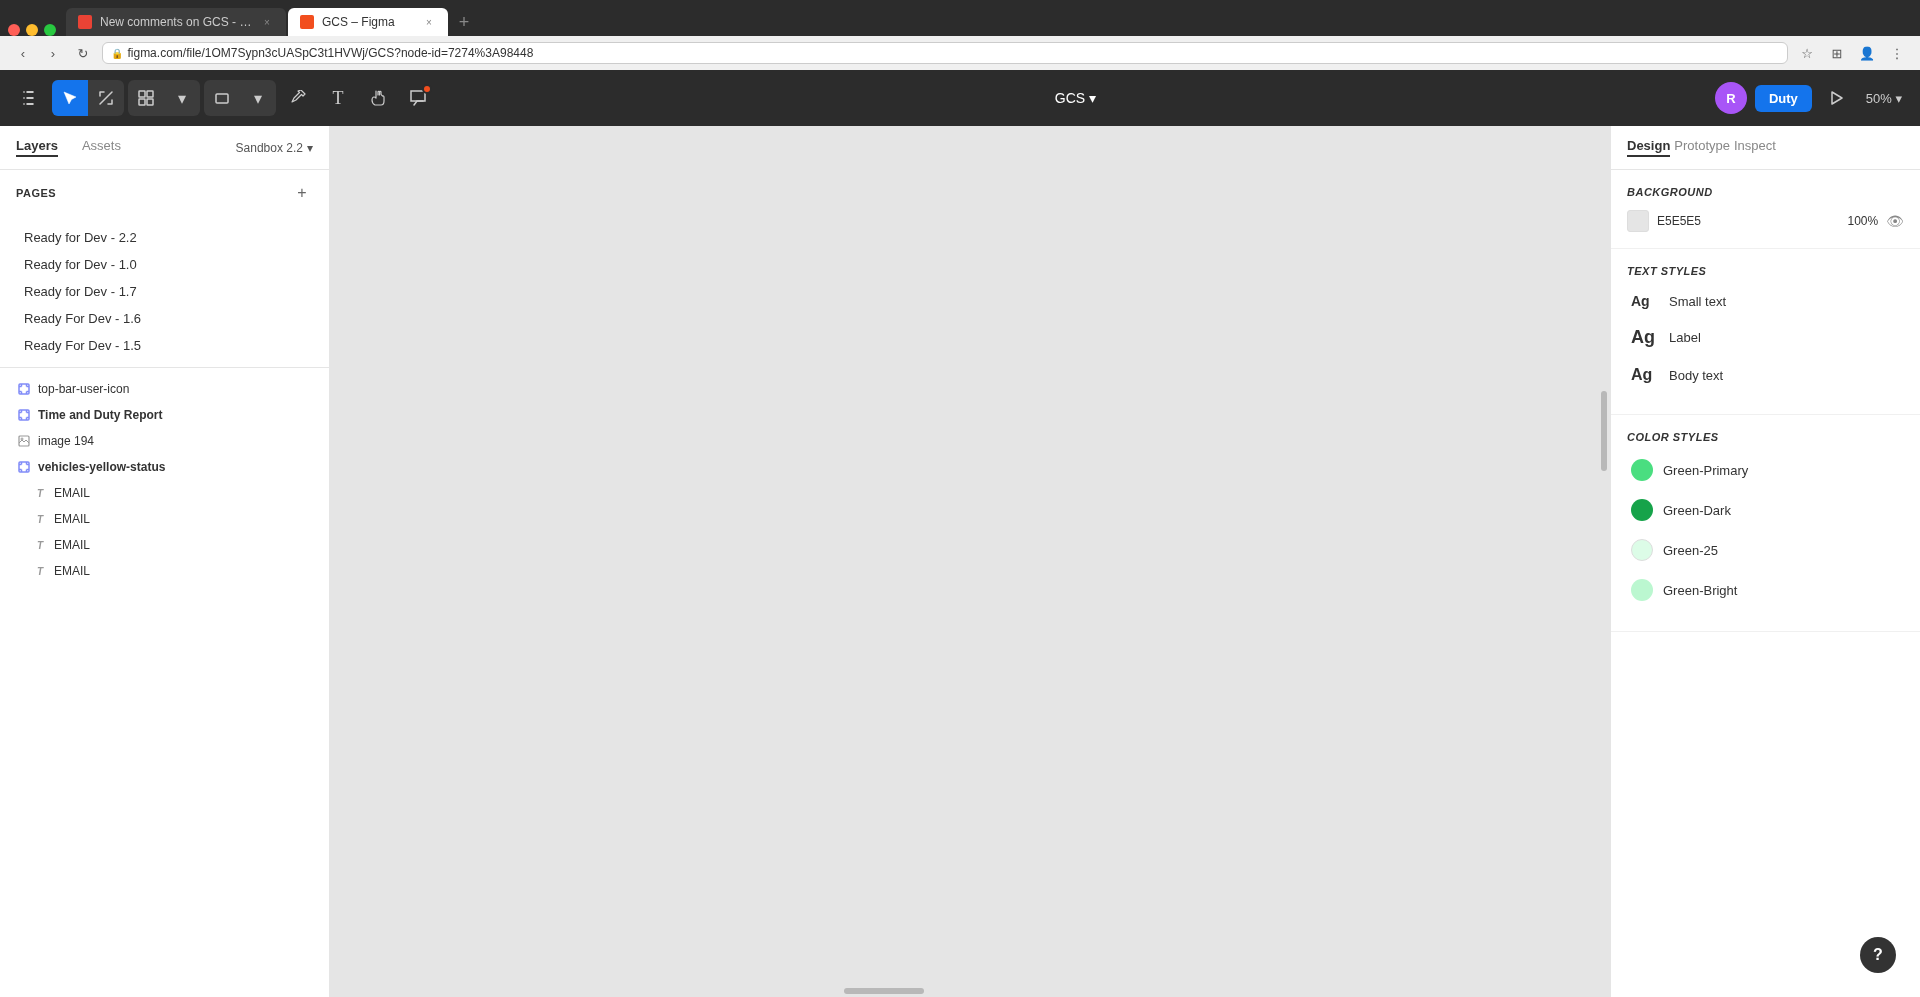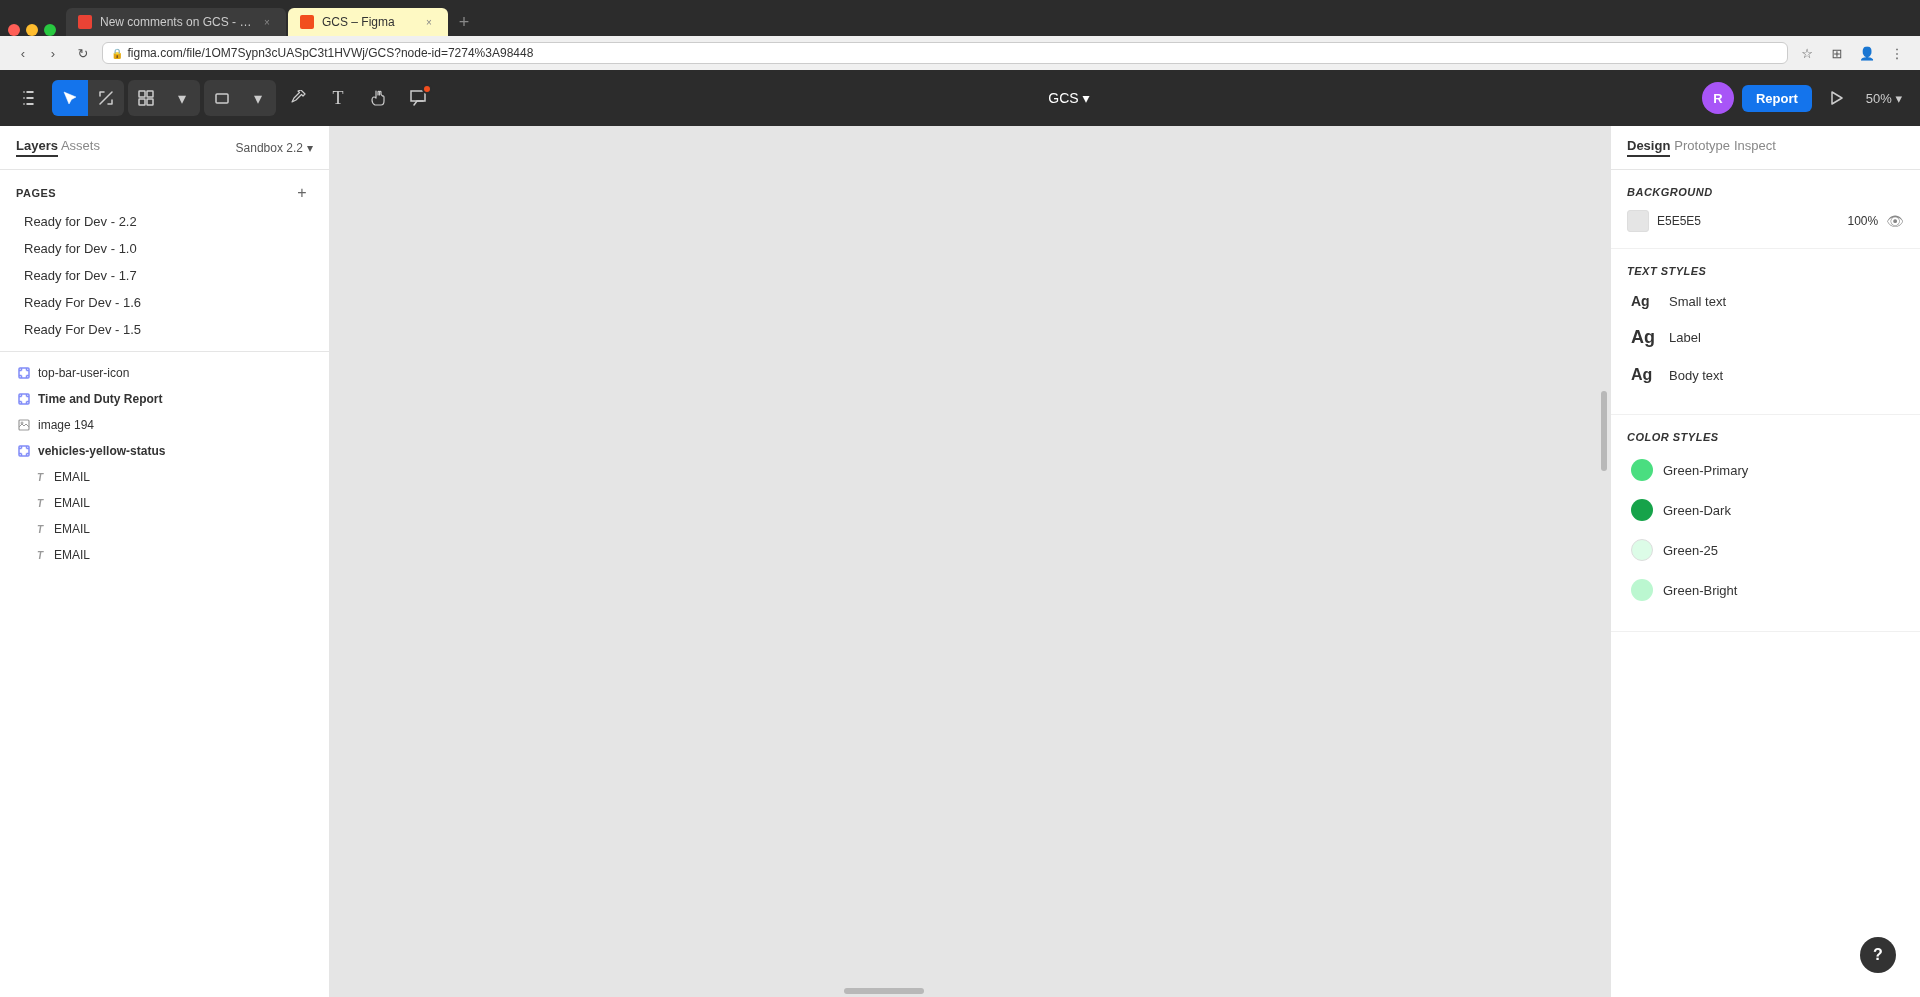--- a/index.html
+++ b/index.html
@@ -2,21 +2,21 @@
 <html><head>
   <meta charset="utf-8">
   <style>
     * { box-sizing: border-box; margin: 0; padding: 0; }
     body { font-family: -apple-system, BlinkMacSystemFont, 'Segoe UI', sans-serif; background: #1e1e1e; overflow: hidden; width: 1920px; height: 997px; }
 
     
     .browser-chrome { background: #3c3c3c; height: 70px; display: flex; flex-direction: column; }
     .tab-bar { background: #2c2c2c; height: 36px; display: flex; align-items: flex-end; padding: 0 8px; gap: 2px; }
     .tab { display: flex; align-items: center; gap: 8px; padding: 0 12px; height: 28px; border-radius: 6px 6px 0 0; font-size: 12px; color: #ccc; background: #3c3c3c; cursor: pointer; min-width: 160px; max-width: 220px; }
-    .tab.active { background: #fef9c3; color: #333; }
+    .tab.active { background: #ffffff; color: #333; }
     .tab-favicon { width: 14px; height: 14px; border-radius: 2px; flex-shrink: 0; }
     .tab-favicon.gmail { background: #ea4335; }
     .tab-favicon.figma { background: #f24e1e; }
     .tab-title { overflow: hidden; text-overflow: ellipsis; white-space: nowrap; flex: 1; }
     .tab-close { width: 14px; height: 14px; border-radius: 50%; display: flex; align-items: center; justify-content: center; font-size: 10px; color: #888; cursor: pointer; flex-shrink: 0; }
     .tab-new { width: 28px; height: 28px; display: flex; align-items: center; justify-content: center; color: #888; font-size: 18px; cursor: pointer; }
 
     .nav-bar { height: 34px; display: flex; align-items: center; padding: 0 12px; gap: 8px; background: #f0f0f0; }
     .nav-btn { width: 22px; height: 22px; border-radius: 50%; display: flex; align-items: center; justify-content: center; cursor: pointer; font-size: 13px; color: #555; }
     .traffic-lights { display: flex; gap: 6px; margin-right: 8px; }
@@ -46,27 +46,27 @@
     .share-btn { background: #1474ec; color: white; border: none; border-radius: 6px; padding: 6px 14px; font-size: 13px; font-weight: 600; cursor: pointer; }
     .play-btn { width: 32px; height: 32px; display: flex; align-items: center; justify-content: center; color: #ccc; cursor: pointer; }
     .zoom-level { color: #ccc; font-size: 13px; cursor: pointer; padding: 4px 6px; border-radius: 4px; }
     .notification-dot { width: 10px; height: 10px; background: #f24e1e; border-radius: 50%; position: absolute; top: 6px; right: 6px; border: 2px solid #2c2c2c; }
 
     
     .figma-main { display: flex; flex: 1; overflow: hidden; }
 
     
     .left-panel { width: 330px; background: #ffffff; border-right: 1px solid #e5e5e5; display: flex; flex-direction: column; flex-shrink: 0; }
-    .panel-tabs { display: flex; align-items: center; padding: 0 16px; border-bottom: 1px solid #e5e5e5; height: 44px; gap: 3px; }
+    .panel-tabs { display: flex; align-items: center; padding: 0 16px; border-bottom: 1px solid #e5e5e5; height: 44px; gap: 24px; }
     .panel-tab { font-size: 13px; color: #888; cursor: pointer; padding: 0 0 2px; border-bottom: 2px solid transparent; }
     .panel-tab.active { color: #333; border-bottom-color: #333; font-weight: 600; }
     .sandbox-label { margin-left: auto; font-size: 12px; color: #555; display: flex; align-items: center; gap: 4px; cursor: pointer; }
 
     .pages-section { padding: 12px 16px 8px; }
-    .pages-header { display: flex; align-items: center; justify-content: space-between; margin-bottom: 4px; }
+    .pages-header { display: flex; align-items: center; justify-content: space-between; margin-bottom: 20px; }
     .pages-title { font-size: 11px; font-weight: 600; color: #333; text-transform: uppercase; letter-spacing: 0.5px; }
     .pages-add-btn { width: 22px; height: 22px; display: flex; align-items: center; justify-content: center; color: #666; cursor: pointer; font-size: 16px; border-radius: 4px; }
 
     .page-list { display: flex; flex-direction: column; }
     .page-item { padding: 6px 8px; font-size: 13px; color: #333; cursor: pointer; border-radius: 4px; }
 
     .layers-section { flex: 1; overflow-y: auto; padding: 8px 0; border-top: 1px solid #e5e5e5; }
     .layer-item { display: flex; align-items: center; padding: 5px 16px; font-size: 12px; color: #333; cursor: pointer; gap: 6px; }
     .layer-item.bold { font-weight: 700; }
     .layer-icon { width: 16px; height: 16px; display: flex; align-items: center; justify-content: center; flex-shrink: 0; color: #888; font-size: 11px; }
@@ -224,21 +224,21 @@
 
     <div class="toolbar-center">
       <div class="project-name">
         <span>GCS</span>
         <span>▾</span>
       </div>
     </div>
 
     <div class="toolbar-right">
       <div class="avatar">R</div>
-      <button class="share-btn">Report</button>
+      <button class="share-btn">Duty</button>
       <div class="play-btn">
         <svg width="18" height="18" viewBox="0 0 18 18" fill="none">
           <polygon points="5,3 15,9 5,15" stroke="#ccc" stroke-width="1.5" fill="none" stroke-linejoin="round"></polygon>
         </svg>
       </div>
       <div class="zoom-level">
         <span>50%</span>
         <span>▾</span>
       </div>
     </div>

